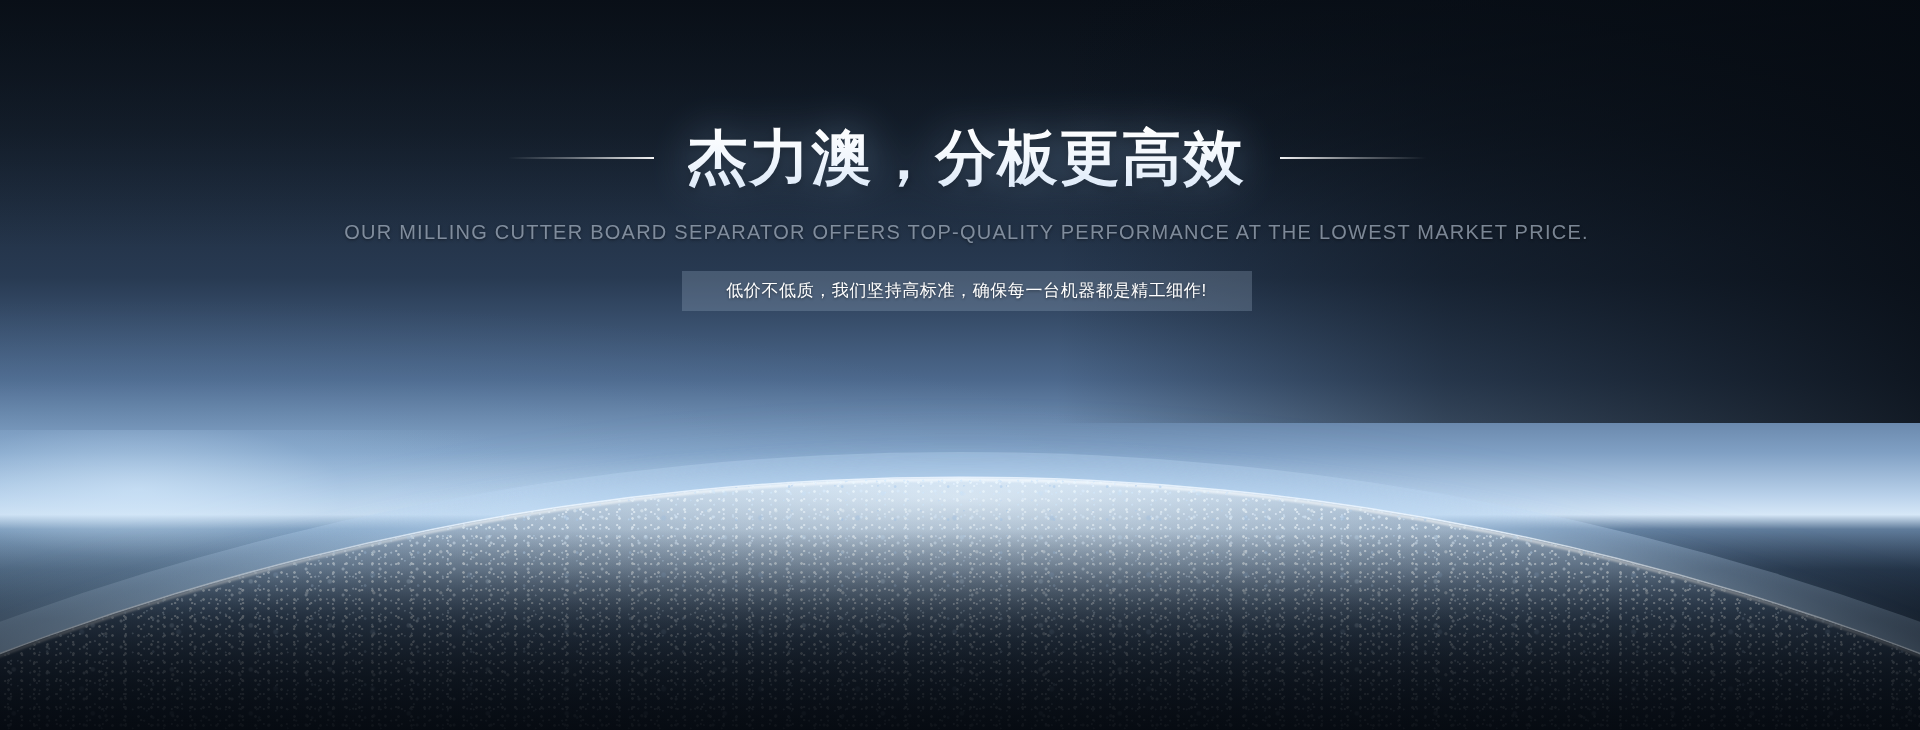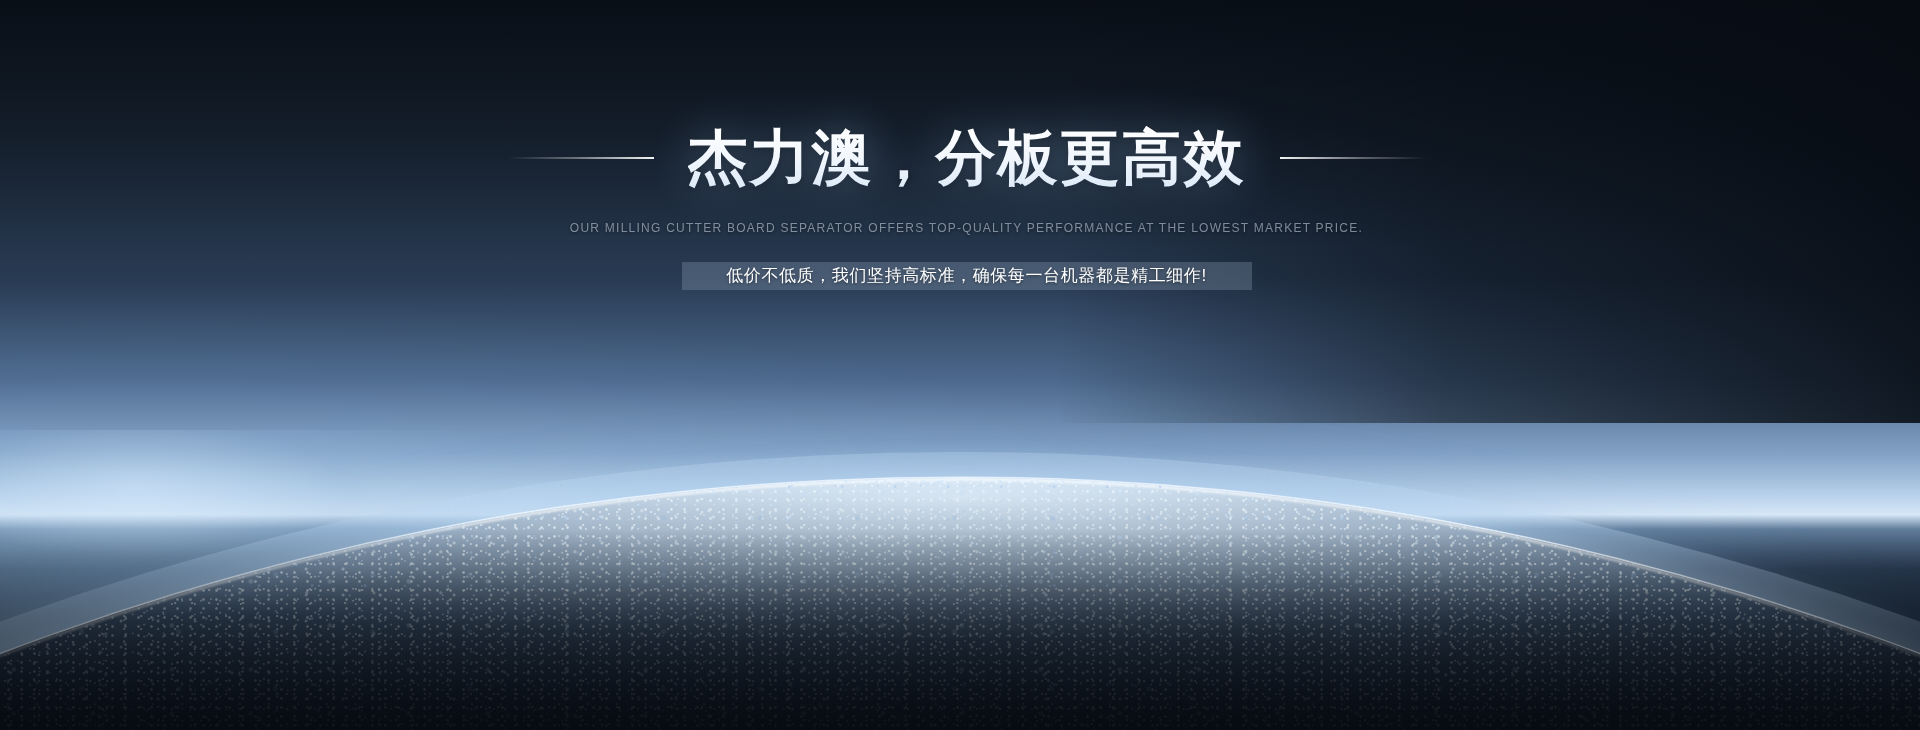--- a/index.html
+++ b/index.html
@@ -234,36 +234,36 @@
     -webkit-background-clip:text;
     background-clip:text;
     color:transparent;
     -webkit-text-fill-color:transparent;
     filter:drop-shadow(0 0 22px rgba(150,190,235,0.45)) drop-shadow(0 2px 4px rgba(0,0,0,0.35));
   }
 
   .subtitle {
     margin-top:30px;
     text-align:center;
-    font-size:12px;
+    font-size:20px;
     font-weight:400;
     letter-spacing:1.25px;
     color:rgba(190,203,219,0.62);
     white-space:nowrap;
     text-shadow:0 1px 3px rgba(0,0,0,0.45);
   }
 
   .tagline-wrap {
     margin-top:27px;
     display:flex;
     justify-content:center;
   }
   .tagline {
     width:570px;
-    height:28px;
+    height:40px;
     display:flex;
     align-items:center;
     justify-content:center;
     background:rgba(168,186,208,0.26);
     color:#ffffff;
     font-size:17px;
     letter-spacing:0.6px;
     white-space:nowrap;
     text-shadow:0 1px 3px rgba(0,0,0,0.45);
   }

